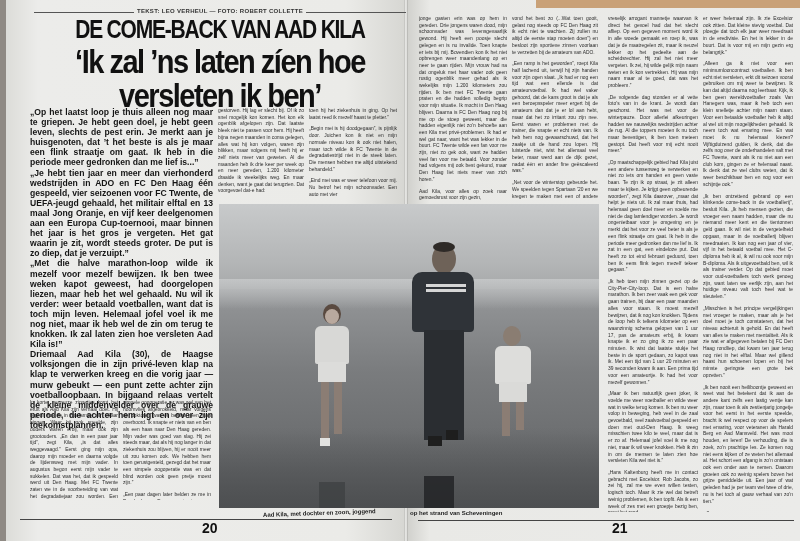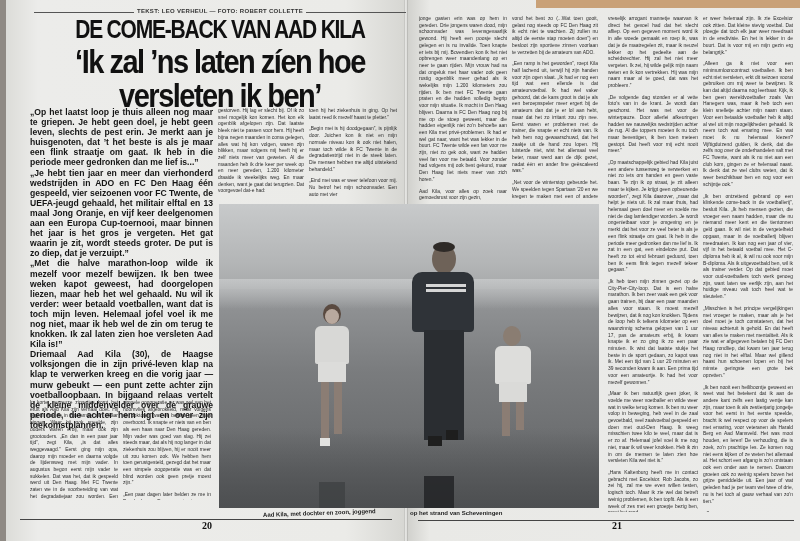--- a/index.html
+++ b/index.html
@@ -33,21 +33,21 @@
 
   .fig { position: absolute; }
   .head { position: absolute; border-radius: 50%; }
   .torso { position: absolute; }
   .leg { position: absolute; }
 
   .caption { position: absolute; top: 510px; font-size: 6px; font-weight: bold; color: #222; }
   .caption-left { left: 257px; transform: rotate(-2deg); }
   .caption-right { left: 404px; }
   .rule { position: absolute; border-top: 1px solid #444; }
-  .pagenum { position: absolute; top: 520px; font-family: Liberation Serif, serif; font-weight: bold; font-size: 10px; color: #111; }
+  .pagenum { position: absolute; top: 520px; font-family: Liberation Sans, sans-serif; font-weight: bold; font-size: 14px; color: #111; }
   .end-mark { font-size: 7px; }
 </style>
 </head>
 <body>
 
 <div class="spread">
   <div class="page page-left"></div>
   <div class="page page-right"></div>
   <div class="top-strip"></div>
   <div class="fold"></div>

